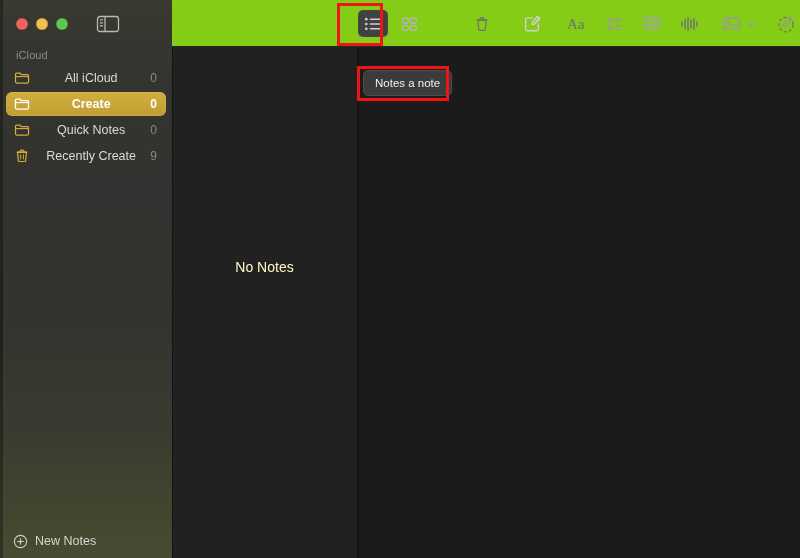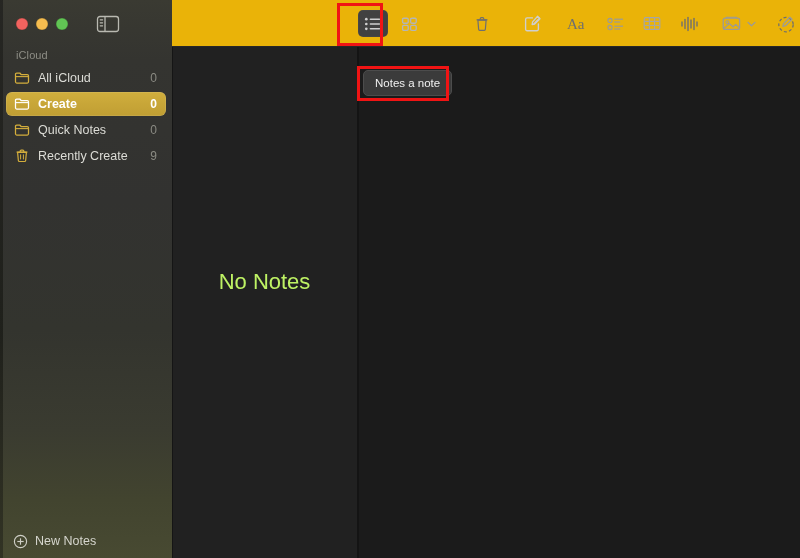--- a/index.html
+++ b/index.html
@@ -90,20 +90,21 @@
   .folder-row {
     position: relative;
     display: flex;
     align-items: center;
     height: 24px;
     margin-bottom: 2px;
     padding: 0 9px 0 8px;
     border-radius: 6px;
     box-sizing: border-box;
     cursor: default;
+    text-align: center;
   }
   .folder-row.selected {
     background: linear-gradient(to bottom, #d0ae3d, #c09e33);
     box-shadow: inset 0 0 0 .5px rgba(255,255,255,.18);
   }
   .folder-row .f-icon {
     width: 16px; height: 16px;
     margin-right: 8px;
     flex: 0 0 16px;
     display: block;
@@ -137,21 +138,21 @@
   }
   .new-folder .nf-icon { width: 15px; height: 15px; margin-right: 7px; display:block; }
   .new-folder .nf-label { font-size: 12.5px; color: #d6d6ce; }
 
   
   .toolbar {
     position: absolute;
     left: 172px; top: 0;
     width: 628px;
     height: 47px;
-    background: #eab308;
+    background: #84cc16;
     box-sizing: border-box;
     border-bottom: 1px solid #272727;
   }
   .tb-btn {
     position: absolute;
     top: 10px;
     height: 27px;
     display: flex;
     align-items: center;
     justify-content: center;
@@ -170,25 +171,25 @@
     position: absolute;
     left: 172px;
     top: 47px;
     width: 185px;
     height: 511px;
     background: #212121;
   }
   .no-notes {
     position: absolute;
     left: 0;
-    top: 222px;
+    top: 212px;
     width: 185px;
     text-align: center;
-    font-size: 22px;
-    color: #bef264;
+    font-size: 14px;
+    color: #fef9c3;
   }
   .divider-1 {
     position: absolute;
     left: 172px; top: 47px;
     width: 1px; height: 511px;
     background: #151515;
   }
   .divider-2 {
     position: absolute;
     left: 357px; top: 47px;

